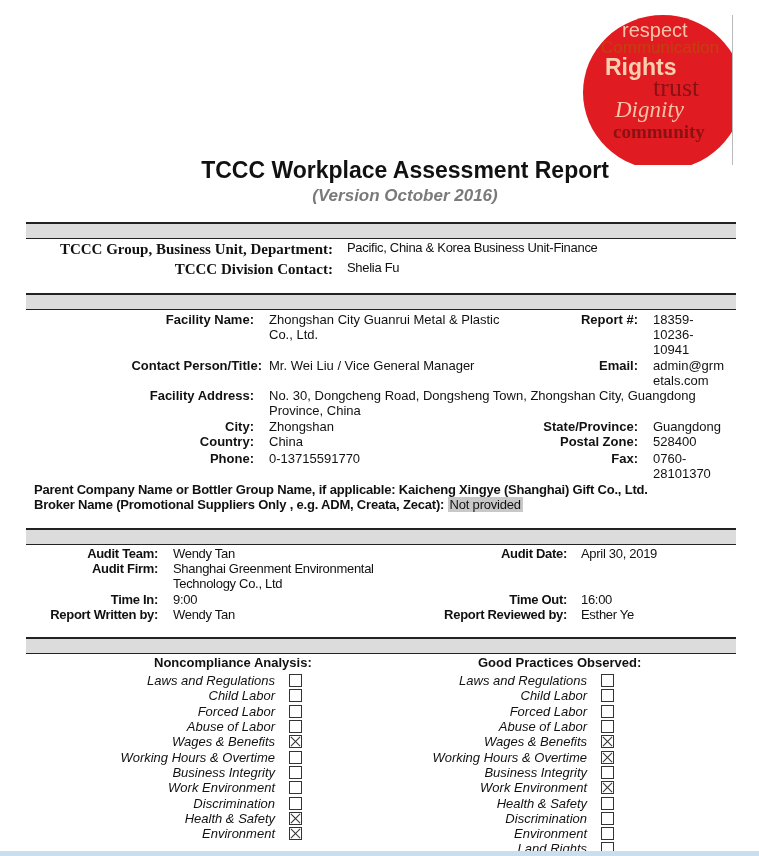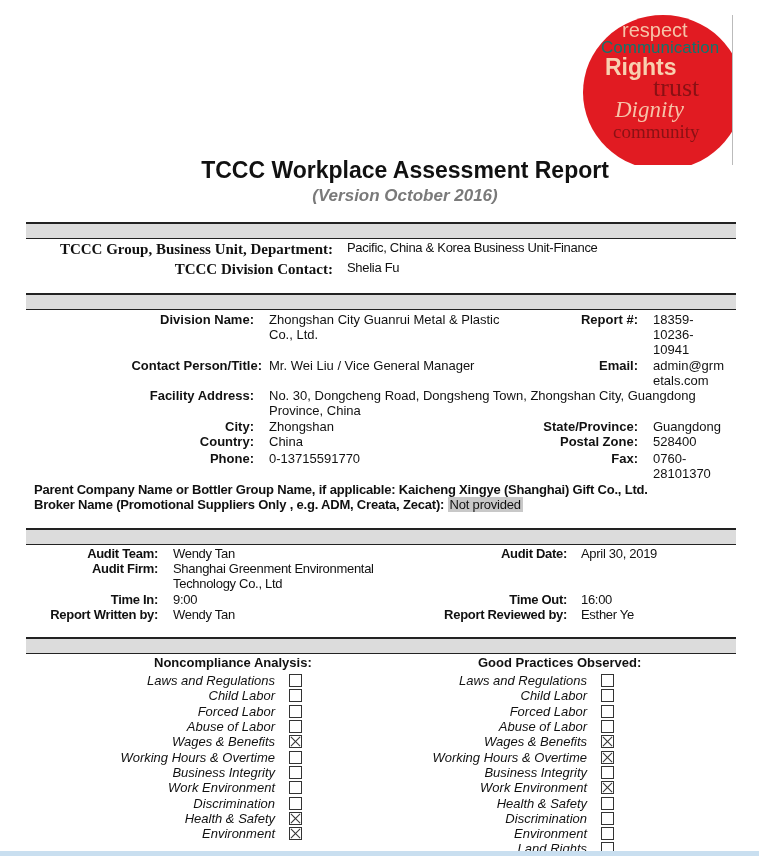--- a/index.html
+++ b/index.html
@@ -5,25 +5,25 @@
   html, body { margin:0; padding:0; }
   body { width:759px; height:856px; background:#fff; position:relative; overflow:hidden;
          font-family:"Liberation Sans", sans-serif; color:#111; }
   .abs { position:absolute; }
   
   .logo { left:583px; top:15px; width:150px; height:150px; overflow:hidden; }
   .logo .circle { position:absolute; left:0; top:0; width:160px; height:155px; border-radius:50%; background:#e11b22; }
   .logo .edge { position:absolute; left:149px; top:0; width:1px; height:158px; background:#bbb; }
   .logo .w { position:absolute; white-space:nowrap; line-height:1; }
   .w1 { left:39px; top:5px; font-size:20px; color:#f6c3a8; font-family:"Liberation Sans",sans-serif; }
-  .w2 { left:18px; top:24px; font-size:17px; color:#0f766e; font-family:"Liberation Sans",sans-serif; }
+  .w2 { left:18px; top:24px; font-size:17px; color:#c2410c; font-family:"Liberation Sans",sans-serif; }
   .w3 { left:22px; top:41px; font-size:23px; color:#f8d0b0; font-weight:bold; font-family:"Liberation Sans",sans-serif; }
   .w4 { left:70px; top:60px; font-size:26px; color:#8a1114; font-family:"Liberation Serif",serif; }
   .w5 { left:32px; top:83px; font-size:23px; color:#f6c3a8; font-style:italic; font-family:"Liberation Serif",serif; }
-  .w6 { left:30px; top:107px; font-size:19px; color:#8a1114; font-weight:normal; font-family:"Liberation Serif",serif; }
+  .w6 { left:30px; top:107px; font-size:19px; color:#8a1114; font-weight:bold; font-family:"Liberation Serif",serif; }
 
   .title { left:0; width:810px; top:157px; text-align:center; font-size:23px; font-weight:bold; color:#111; }
   .subtitle { left:0; width:810px; top:186px; text-align:center; font-size:17px; font-weight:bold; font-style:italic; color:#7a7a7a; }
 
   .band { left:26px; width:710px; height:14px; background:#dcdcdc; border-top:2px solid #222; border-bottom:1px solid #222; }
 
   .lbl { font-weight:bold; font-size:13px; text-align:right; white-space:nowrap; }
   .val { font-size:13px; white-space:nowrap; }
   .serif-lbl { font-family:"Liberation Serif",serif; font-weight:bold; font-size:15px; text-align:right; white-space:nowrap; }
   .narrow { font-size:13px; letter-spacing:-0.3px; }
@@ -57,21 +57,21 @@
 
 <div class="abs band" style="top:222px;"></div>
 
 <div class="abs serif-lbl" style="left:0; width:333px; top:241px;">TCCC Group, Business Unit, Department:</div>
 <div class="abs val narrow" style="left:347px; top:240px;">Pacific, China &amp; Korea Business Unit-Finance</div>
 <div class="abs serif-lbl" style="left:0; width:333px; top:261px;">TCCC Division Contact:</div>
 <div class="abs val narrow" style="left:347px; top:260px;">Shelia Fu</div>
 
 <div class="abs band" style="top:293px;"></div>
 
-<div class="abs lbl" style="left:0; width:254px; top:312px;">Division Name:</div>
+<div class="abs lbl" style="left:0; width:254px; top:312px;">Facility Name:</div>
 <div class="abs val" style="left:269px; top:312px;">Zhongshan City Guanrui Metal &amp; Plastic</div>
 <div class="abs val" style="left:269px; top:327px;">Co., Ltd.</div>
 
 <div class="abs lbl" style="left:500px; width:138px; top:312px;">Report #:</div>
 <div class="abs val" style="left:653px; top:312px;">18359-</div>
 <div class="abs val" style="left:653px; top:327px;">10236-</div>
 <div class="abs val" style="left:653px; top:342px;">10941</div>
 
 <div class="abs lbl" style="left:0; width:254px; top:358px;margin-left:8px;">Contact Person/Title:</div>
 <div class="abs val" style="left:269px; top:358px;">Mr. Wei Liu / Vice General Manager</div>

